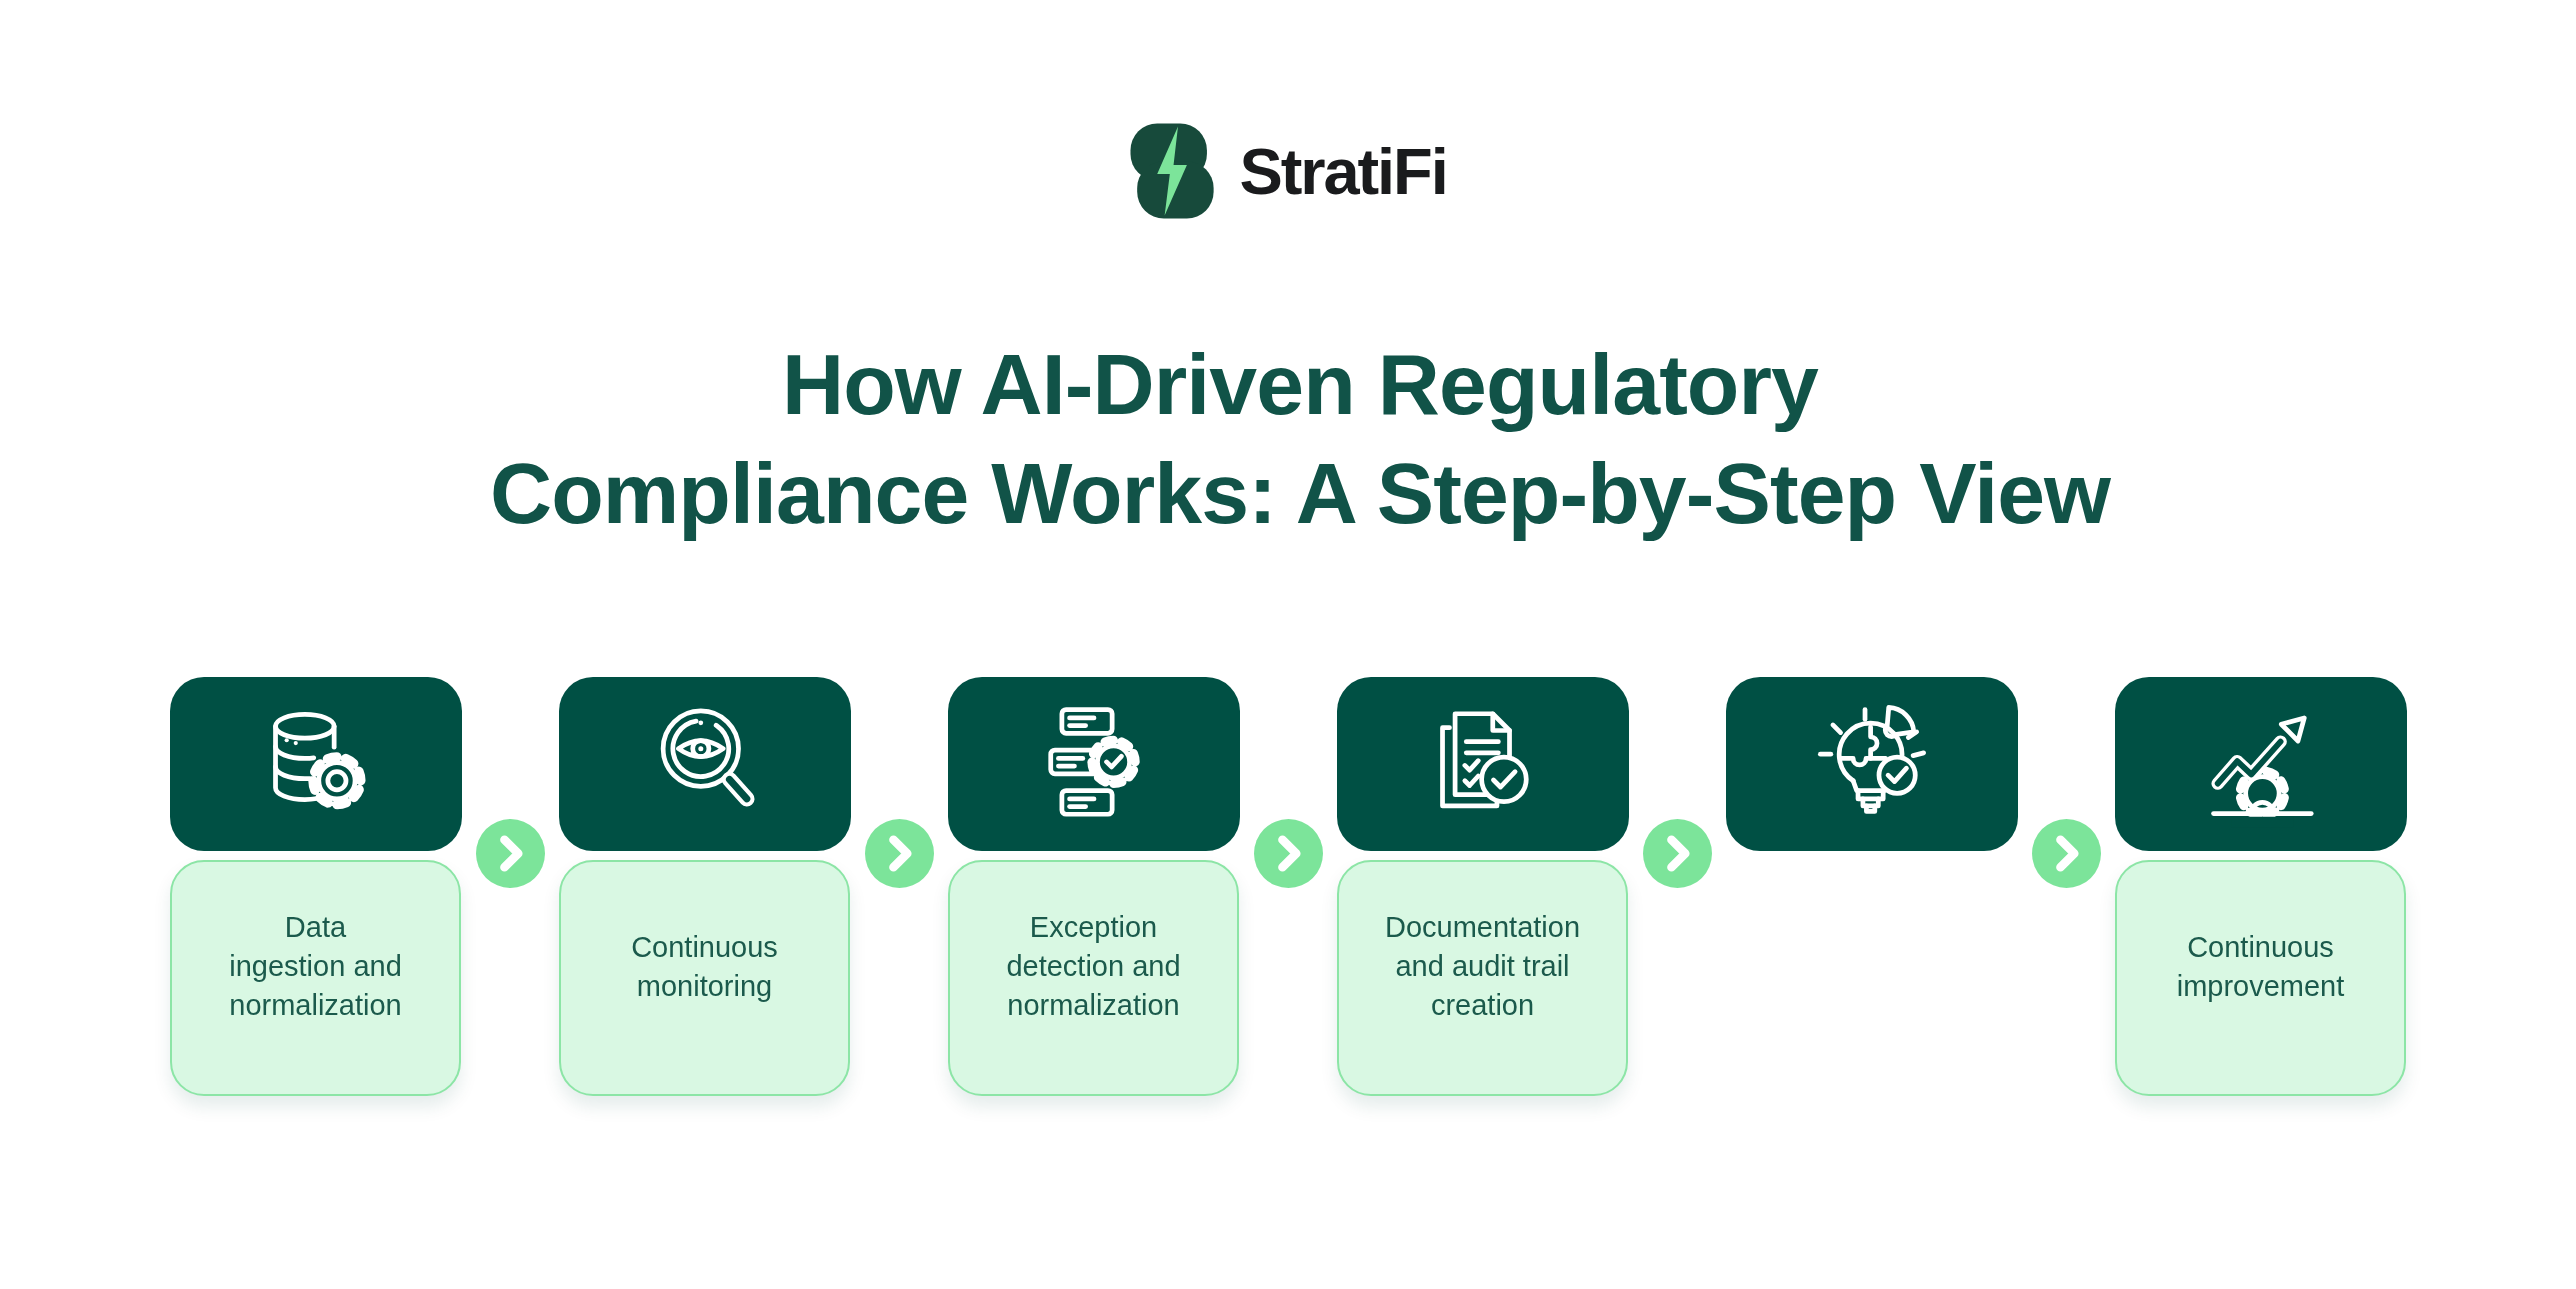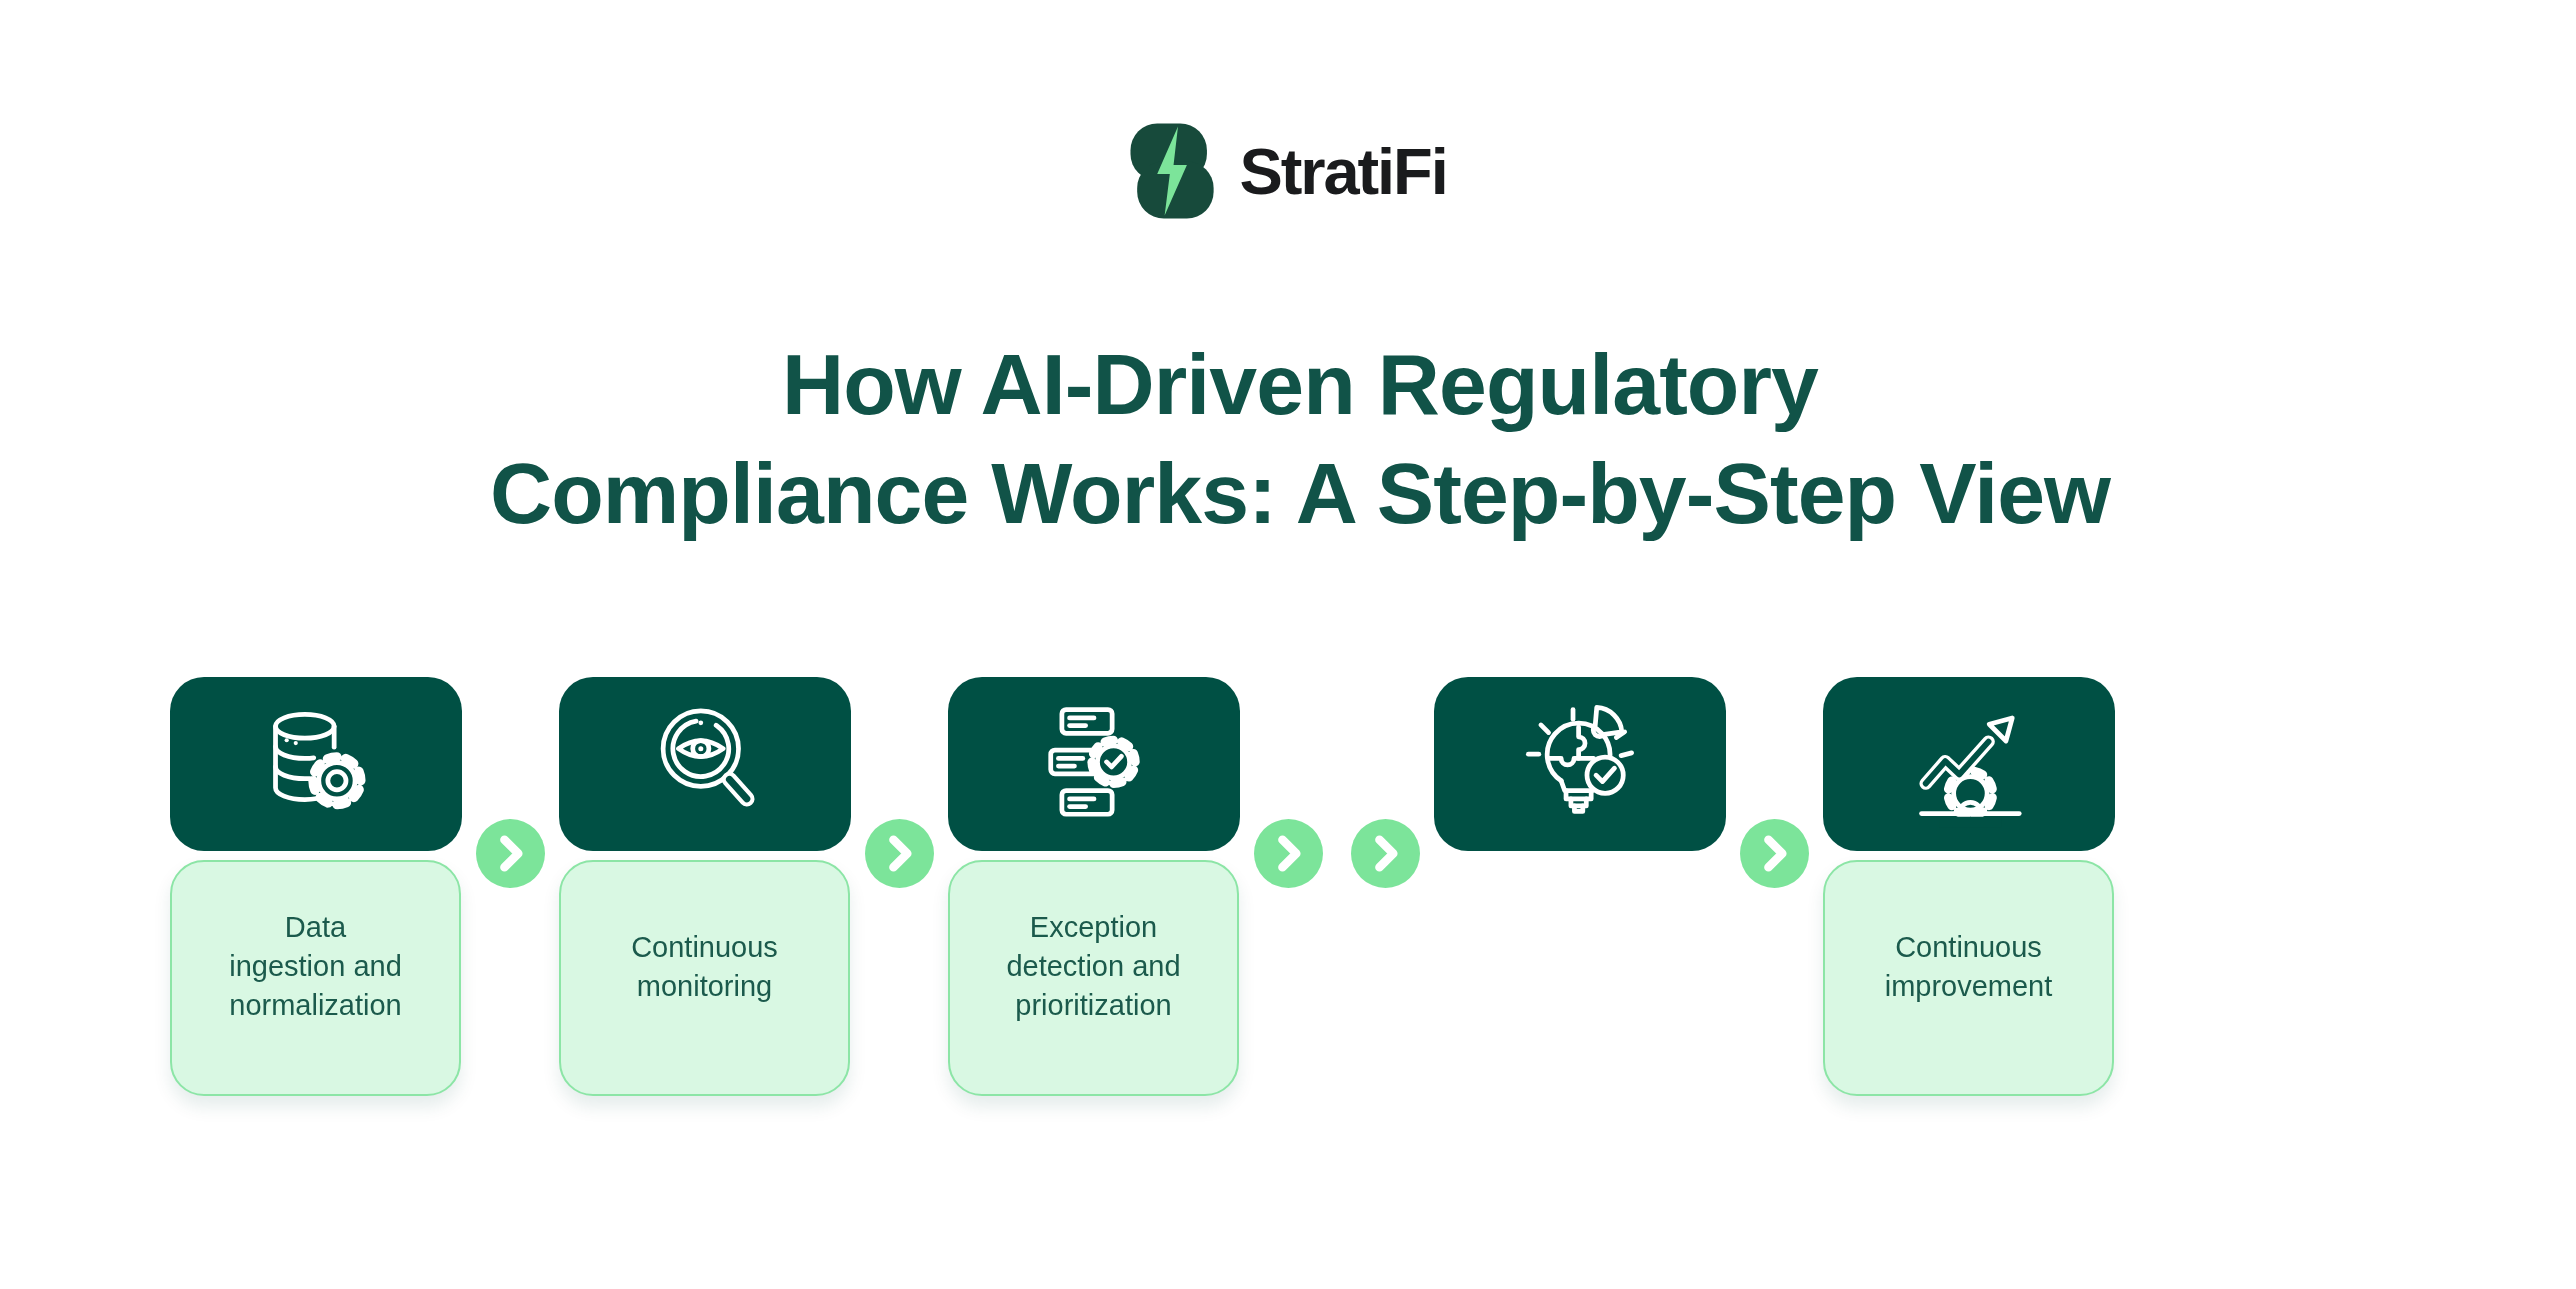--- a/index.html
+++ b/index.html
@@ -132,31 +132,53 @@
               <path d="M30.5,78.5 H42"></path>
             <circle cx="62" cy="46.5" r="15.5" stroke-width="6.5" pathLength="100" stroke-dasharray="6.25 6.25" transform="rotate(22 62 46.5)"></circle>
             <circle cx="62" cy="46.5" r="11.5" class="fcard"></circle>
             <path d="M57,46.5 l3.6,3.6 l7,-7.6"></path>
           </g>
         </svg>
       </div>
       <div class="label-card">
         <div class="label">Exception
 detection and
-prioritization</div>
-      </div>
-    </div>
-
-    <div class="arrow-gap">
-      <svg viewBox="0 0 80 80" xmlns="http://www.w3.org/2000/svg">
-        <circle cx="40" cy="40" r="40" fill="#7CE49A"></circle>
-        <path d="M33,24 L49,40 L33,56" stroke="#fff" stroke-width="10" fill="none" stroke-linecap="round" stroke-linejoin="round"></path>
-      </svg>
-    </div>
-
+normalization</div>
+      </div>
+    </div>
+
+    <div class="arrow-gap">
+      <svg viewBox="0 0 80 80" xmlns="http://www.w3.org/2000/svg">
+        <circle cx="40" cy="40" r="40" fill="#7CE49A"></circle>
+        <path d="M33,24 L49,40 L33,56" stroke="#fff" stroke-width="10" fill="none" stroke-linecap="round" stroke-linejoin="round"></path>
+      </svg>
+    </div>
+
+    <div class="step">
+      <div class="icon-card">
+        <svg viewBox="0 0 96 96" xmlns="http://www.w3.org/2000/svg">
+          <g stroke="#fff" stroke-width="3.4" fill="none" stroke-linecap="round" stroke-linejoin="round">
+            <path d="M24,22 h-5 v56 h39 v-6"></path>
+            <path d="M28,12 h27 l12,12 v46 h-39 z"></path>
+            <path d="M55,12 v12 h12"></path>
+            <path d="M36,32 H59"></path>
+            <path d="M36,40 H59"></path>
+            <path d="M35,49 l3.4,3.4 l6.2,-6.8"></path>
+            <path d="M35,60 l3.4,3.4 l6.2,-6.8"></path>
+            <circle cx="63" cy="59" r="16" class="fcard"></circle>
+            <path d="M55.5,59.5 l5,5 l10.5,-11"></path>
+          </g>
+        </svg>
+      </div>
+      <div class="label-card">
+        <div class="label">Documentation
+and audit trail
+creation</div>
+      </div>
+    </div>
 
     <div class="arrow-gap">
       <svg viewBox="0 0 80 80" xmlns="http://www.w3.org/2000/svg">
         <circle cx="40" cy="40" r="40" fill="#7CE49A"></circle>
         <path d="M33,24 L49,40 L33,56" stroke="#fff" stroke-width="10" fill="none" stroke-linecap="round" stroke-linejoin="round"></path>
       </svg>
     </div>
 
     <div class="step">
       <div class="icon-card">

